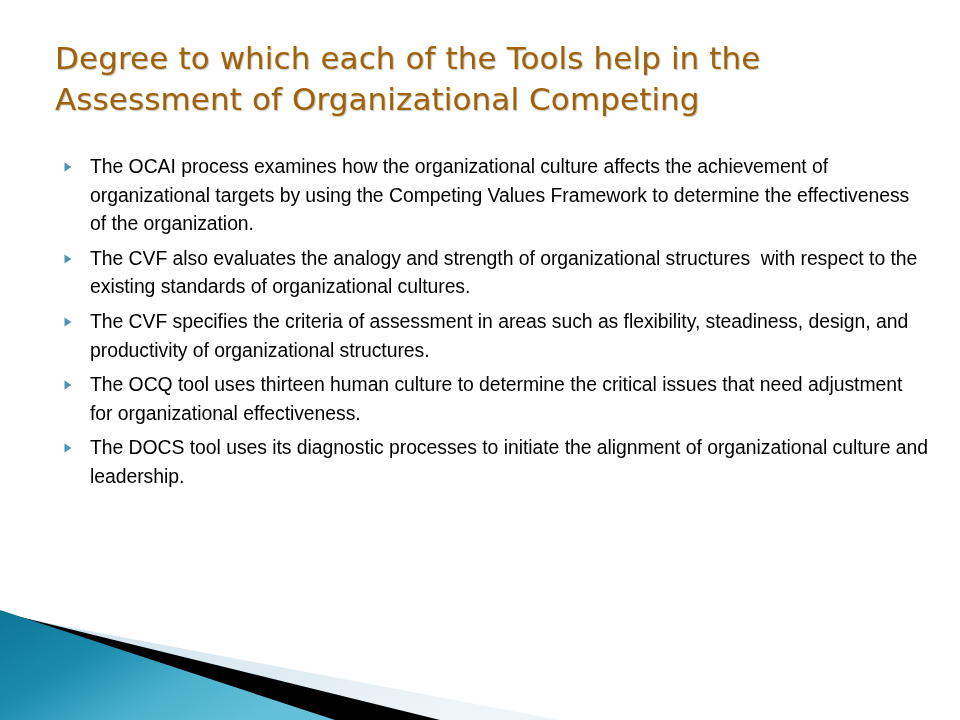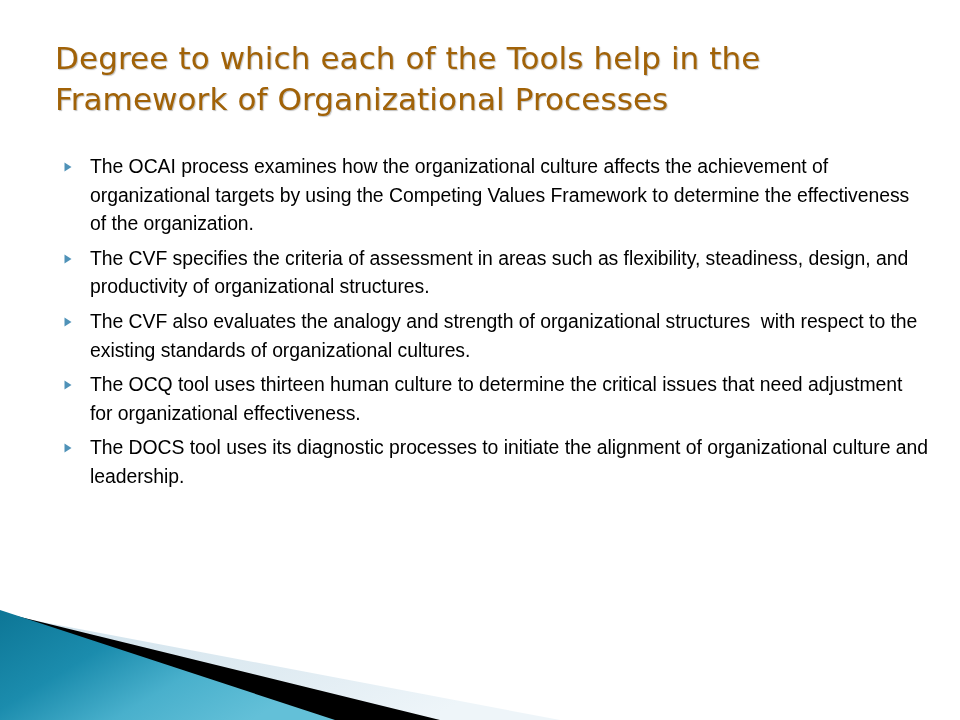--- a/index.html
+++ b/index.html
@@ -83,50 +83,50 @@
     height: 120px;
   }
 </style>
 </head>
 <body>
 
 <div id="slide">
 
   <div id="title-block">
     <div class="title-line">Degree to which each of the Tools help in the</div>
-    <div class="title-line">Framework of Organizational Processes</div>
+    <div class="title-line">Assessment of Organizational Competing</div>
   </div>
 
   <div id="body-block">
 
     <div class="bullet-row">
       <span class="bullet-marker">
         <svg width="12" height="12" viewBox="0 0 12 12" aria-hidden="true">
           <polygon points="2.5,1.5 9.5,6 2.5,10.5" fill="#4f92b8"></polygon>
         </svg>
       </span>
       <span class="bullet-text">The OCAI process examines how the organizational culture affects the achievement of organizational targets by using the Competing Values Framework to determine the effectiveness of the organization.</span>
     </div>
 
     <div class="bullet-row">
       <span class="bullet-marker">
         <svg width="12" height="12" viewBox="0 0 12 12" aria-hidden="true">
           <polygon points="2.5,1.5 9.5,6 2.5,10.5" fill="#4f92b8"></polygon>
         </svg>
       </span>
-      <span class="bullet-text">The CVF specifies the criteria of assessment in areas such as flexibility, steadiness, design, and productivity of organizational structures.</span>
+      <span class="bullet-text">The CVF also evaluates the analogy and strength of organizational structures  with respect to the existing standards of organizational cultures.</span>
     </div>
 
     <div class="bullet-row">
       <span class="bullet-marker">
         <svg width="12" height="12" viewBox="0 0 12 12" aria-hidden="true">
           <polygon points="2.5,1.5 9.5,6 2.5,10.5" fill="#4f92b8"></polygon>
         </svg>
       </span>
-      <span class="bullet-text">The CVF also evaluates the analogy and strength of organizational structures  with respect to the existing standards of organizational cultures.</span>
+      <span class="bullet-text">The CVF specifies the criteria of assessment in areas such as flexibility, steadiness, design, and productivity of organizational structures.</span>
     </div>
 
     <div class="bullet-row">
       <span class="bullet-marker">
         <svg width="12" height="12" viewBox="0 0 12 12" aria-hidden="true">
           <polygon points="2.5,1.5 9.5,6 2.5,10.5" fill="#4f92b8"></polygon>
         </svg>
       </span>
       <span class="bullet-text">The OCQ tool uses thirteen human culture to determine the critical issues that need adjustment for organizational effectiveness.</span>
     </div>

